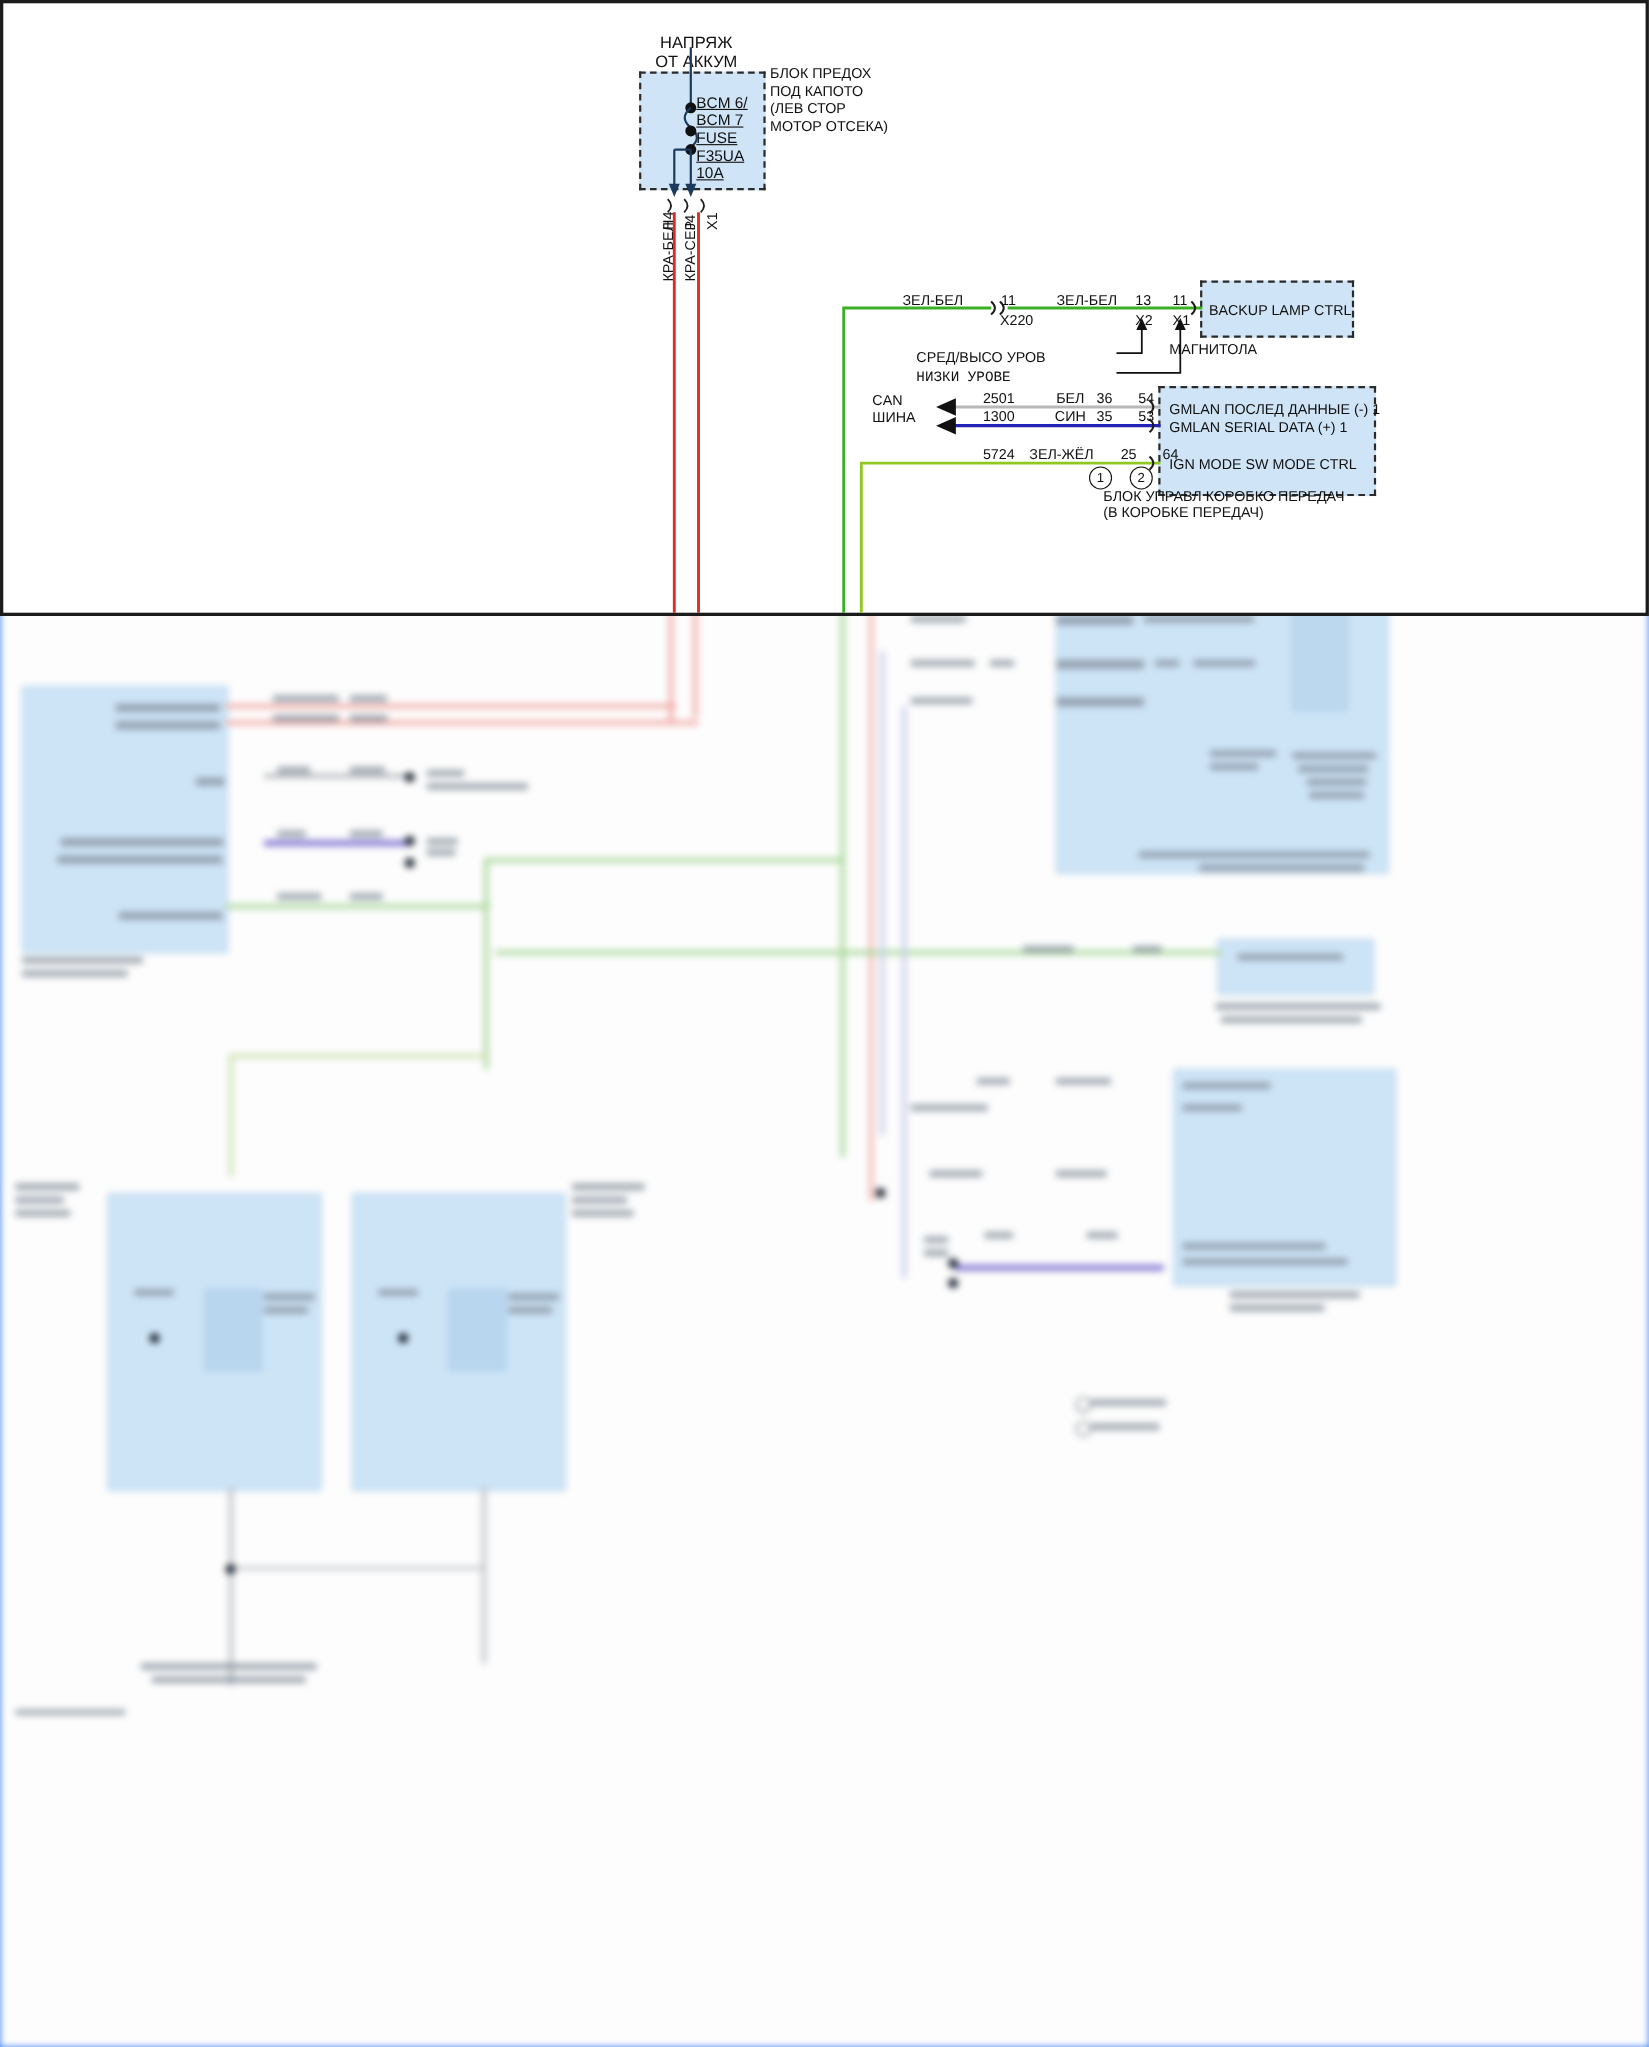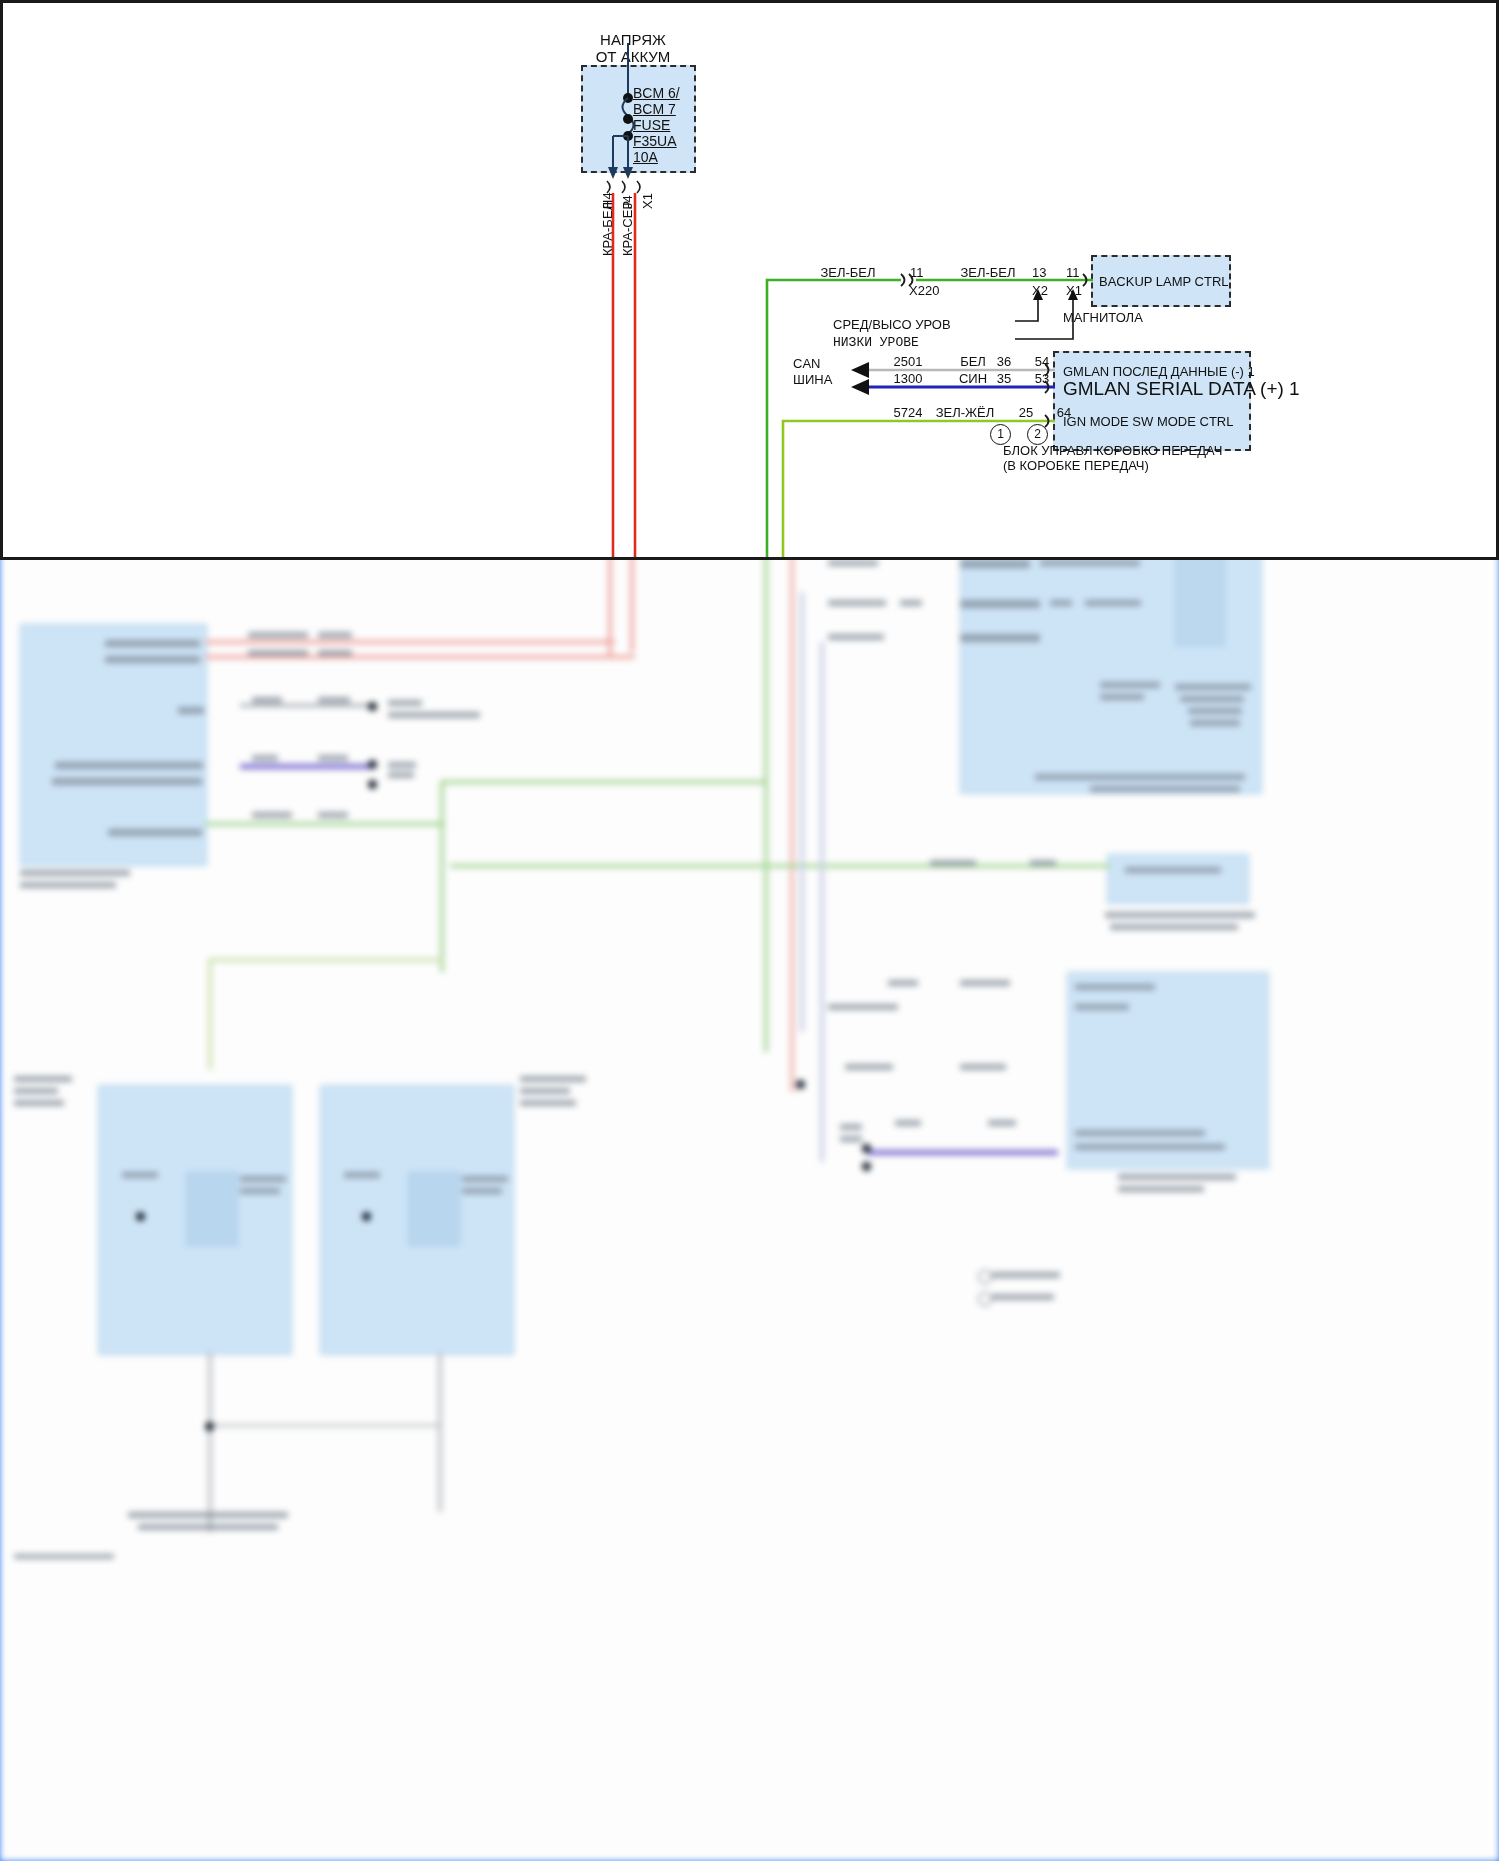--- a/index.html
+++ b/index.html
@@ -175,28 +175,32 @@
 ОТ АККУМ</span></div>
 
     <div class="box-dash" style="left:578px;top:62px;width:115px;height:108px;"></div>
 
     <div class="txt" style="left:630px;top:82px;width:90px;font-size:14px;line-height:16px;text-decoration:underline;"><span>BCM 6/
 BCM 7
 FUSE
 F35UA
 10A</span></div>
 
+    <div class="txt" style="left:697px;top:56px;width:200px;font-size:13px;line-height:16px;"><span>БЛОК ПРЕДОХ
+ПОД КАПОТО
+(ЛЕВ СТОР
+МОТОР ОТСЕКА)</span></div>
 
     <div class="box-dash" style="left:1088px;top:252px;width:140px;height:52px;"></div>
     <div class="txt" style="left:1096px;top:270px;width:140px;font-size:13px;"><span>BACKUP LAMP CTRL</span></div>
     <div class="txt r" style="left:1060px;top:306px;width:168px;font-size:13px;"><span>МАГНИТОЛА</span></div>
 
     <div class="box-dash" style="left:1050px;top:348px;width:198px;height:100px;"></div>
     <div class="txt" style="left:1060px;top:360px;width:200px;font-size:13px;"><span>GMLAN ПОСЛЕД ДАННЫЕ (-) 1</span></div>
-    <div class="txt" style="left:1060px;top:377px;width:200px;font-size:19px;"><span>GMLAN SERIAL DATA (+) 1</span></div>
+    <div class="txt" style="left:1060px;top:377px;width:200px;font-size:13px;"><span>GMLAN SERIAL DATA (+) 1</span></div>
     <div class="txt" style="left:1060px;top:410px;width:200px;font-size:13px;"><span>IGN MODE SW MODE CTRL</span></div>
     <div class="txt r" style="left:1000px;top:440px;width:248px;font-size:13px;line-height:15px;"><span>БЛОК УПРАВЛ КОРОБКО ПЕРЕДАЧ</span></div>
     <div class="txt r" style="left:1000px;top:455px;width:248px;font-size:13px;line-height:15px;"><span>(В КОРОБКЕ ПЕРЕДАЧ)</span></div>
 
     <div class="txt c" style="left:790px;top:261px;width:110px;font-size:13px;"><span>ЗЕЛ-БЕЛ</span></div>
     <div class="txt" style="left:907px;top:261px;width:30px;font-size:13px;"><span>11</span></div>
     <div class="txt" style="left:906px;top:279px;width:50px;font-size:13px;"><span>X220</span></div>
     <div class="txt c" style="left:930px;top:261px;width:110px;font-size:13px;"><span>ЗЕЛ-БЕЛ</span></div>
     <div class="txt" style="left:1029px;top:261px;width:26px;font-size:13px;"><span>13</span></div>
     <div class="txt" style="left:1029px;top:279px;width:26px;font-size:13px;"><span>X2</span></div>

